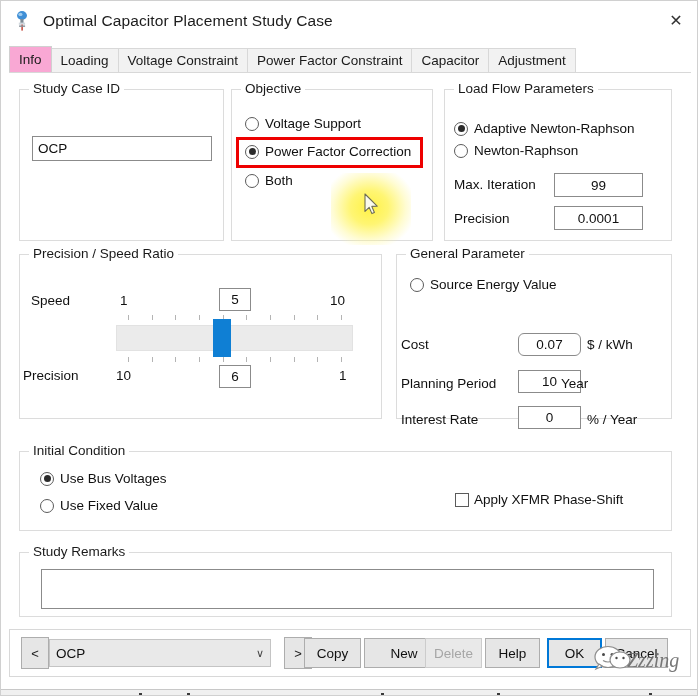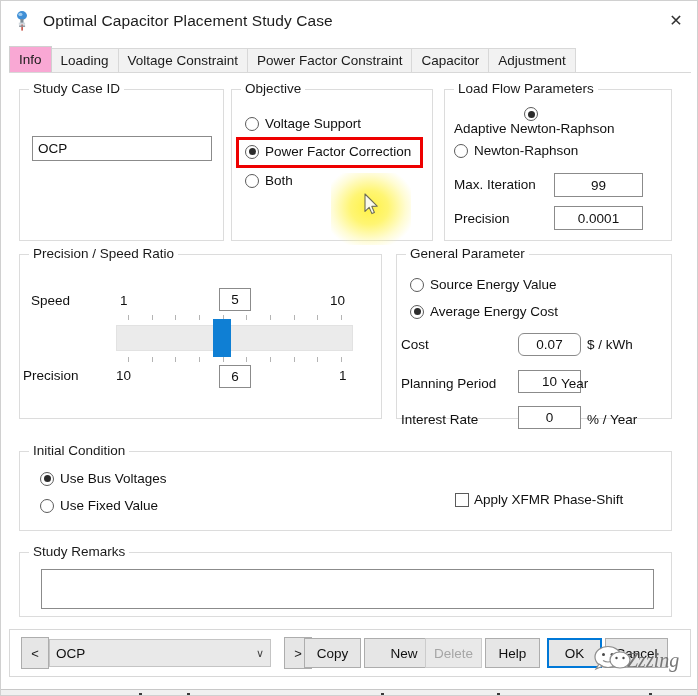--- a/index.html
+++ b/index.html
@@ -359,21 +359,21 @@
   <div id="cursor-glow"></div>
   <div id="cursor-arrow">
     <svg width="16" height="24" viewBox="0 0 16 24">
       <path d="M1,1 L1,18.4 L5.2,14.4 L7.9,20.6 L10.4,19.5 L7.8,13.4 L13.2,13.2 Z" fill="#fbfbee" stroke="#6e6e55" stroke-width="1.1" stroke-linejoin="round"></path>
     </svg>
   </div>
 
   <div class="group" style="left:443px; top:88px; width:228px; height:152px;">
     <span class="legend">Load Flow Parameters</span>
   </div>
-  <div class="radio on" style="left:453px; top:106px;flex-direction:column;">
+  <div class="radio on" style="left:453px; top:120px;">
     <span class="mark"></span>
     <span>Adaptive Newton-Raphson</span>
   </div>
   <div class="radio" style="left:453px; top:142px;">
     <span class="mark"></span>
     <span>Newton-Raphson</span>
   </div>
   <div class="lbl right" style="left:453px; top:176px; width:93px;">Max. Iteration</div>
   <div class="txtfield center" style="left:553px; top:172px; width:89px; height:24px;">99</div>
   <div class="lbl right" style="left:453px; top:210px; width:93px;">Precision</div>
@@ -419,24 +419,20 @@
   <div class="lbl" style="left:338px; top:367px;">1</div>
   <div class="txtfield center" style="left:218px; top:364px; width:32px; height:23px;">6</div>
 
   <div class="group" style="left:395px; top:253px; width:276px; height:165px;">
     <span class="legend">General Parameter</span>
   </div>
   <div class="radio" style="left:409px; top:276px;">
     <span class="mark"></span>
     <span>Source Energy Value</span>
   </div>
-  <div class="radio on" style="left:409px; top:303px;">
-    <span class="mark"></span>
-    <span>Average Energy Cost</span>
-  </div>
   <div class="lbl right" style="left:400px; top:336px; width:110px;">Cost</div>
   <div class="txtfield center" style="left:517px; top:332px; width:63px; height:23px;border-radius:6px;">0.07</div>
   <div class="lbl" style="left:586px; top:336px;">$ / kWh</div>
 
   <div class="lbl right" style="left:400px; top:375px; width:110px;">Planning Period</div>
   <div class="txtfield center" style="left:517px; top:369px; width:63px; height:23px;">10</div>
   <div class="lbl" style="left:560px; top:375px;">Year</div>
 
   <div class="lbl right" style="left:400px; top:411px; width:110px;">Interest Rate</div>
   <div class="txtfield center" style="left:517px; top:405px; width:63px; height:23px;">0</div>

